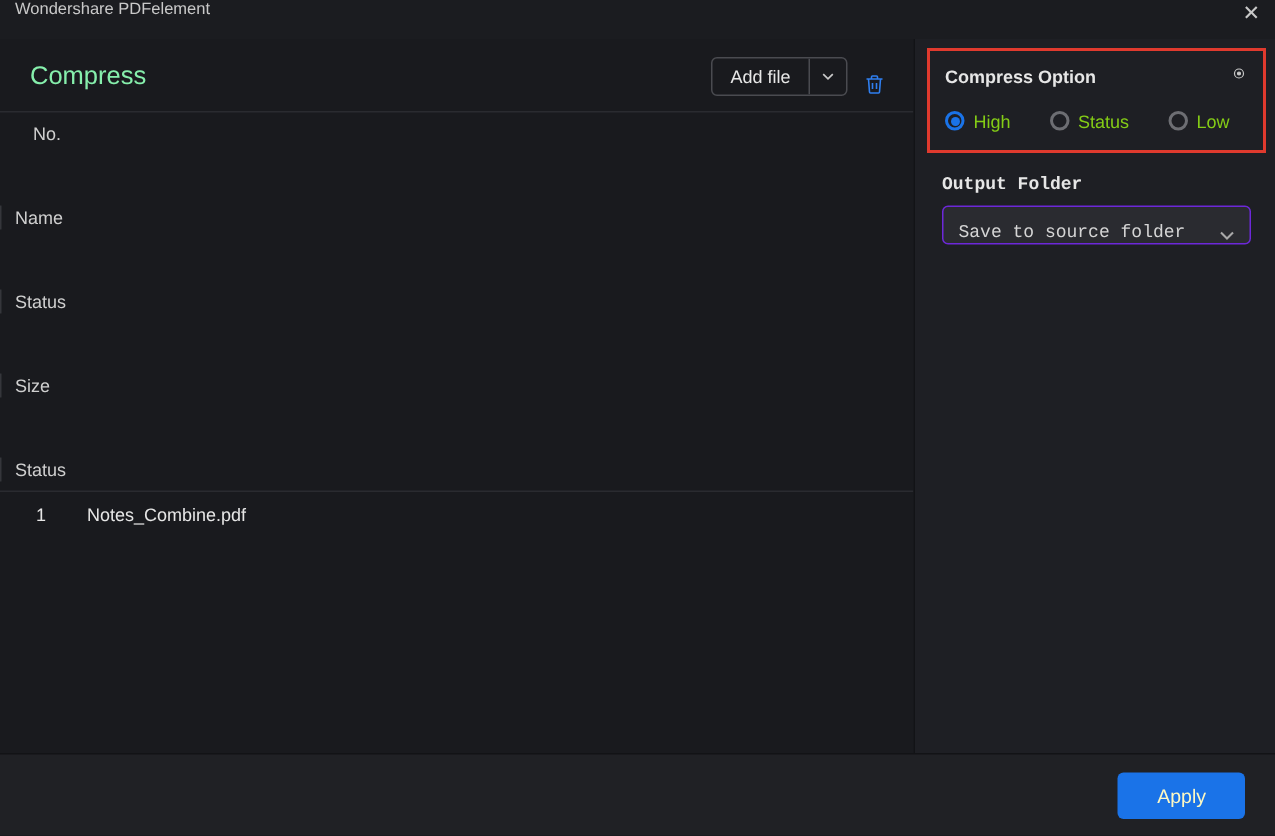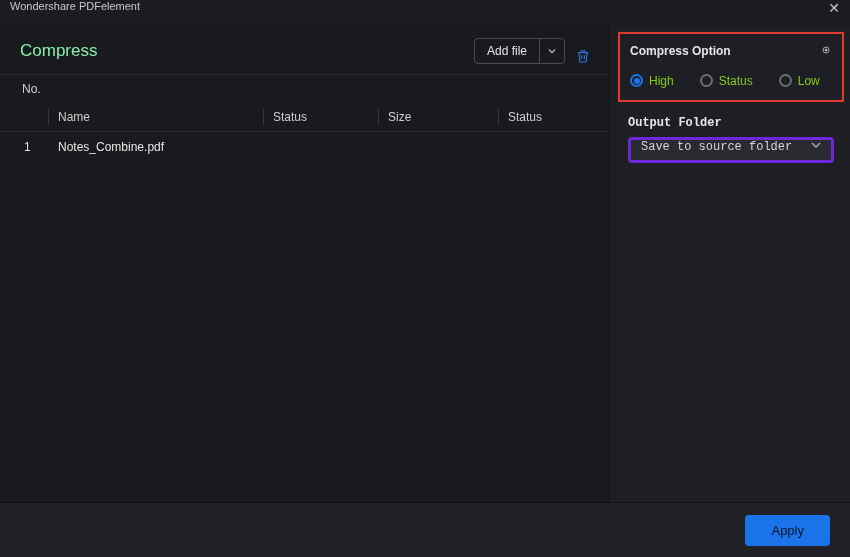--- a/index.html
+++ b/index.html
@@ -10,21 +10,21 @@
   .left { flex: 1; display: flex; flex-direction: column; background: #191a1e; }
   .header-row { display: flex; align-items: center; justify-content: space-between; padding: 12px 18px 10px 20px; }
   .page-title { font-size: 17px; font-weight: 500; color: #86efac; }
   .header-actions { display: flex; align-items: flex-end; gap: 10px; }
   .btn-group { display: flex; border: 1px solid #4a4b50; border-radius: 4px; overflow: hidden; }
   .btn-add { background: transparent; color: #e6e6e6; border: none; font-size: 12px; padding: 5px 12px; cursor: pointer; }
   .btn-caret { background: transparent; border: none; border-left: 1px solid #4a4b50; padding: 5px 8px; cursor: pointer; display: flex; align-items: center; }
   .btn-caret svg { width: 8px; height: 8px; }
   .trash-icon svg { width: 16px; height: 16px; }
   .trash-icon { cursor: pointer; display: flex; align-items: center; color: #2f7ff0; }
-  .table-head { display: flex; border-top: 1px solid #2a2b30; border-bottom: 1px solid #2a2b30; font-size: 12px; color: #cfcfcf; }
+  .table-head { display: flex; border-top: 1px solid #2a2b30; border-bottom: 1px solid #2a2b30; font-size: 12px; color: #cfcfcf; flex-direction: column; }
   .th, .td { padding: 7px 10px; }
   .col-no { width: 48px; padding-left: 22px; }
   .col-name { width: 215px; }
   .col-size { width: 120px; }
   .col-status { width: 115px; }
   .col-action { flex: 1; }
   .th + .th { position: relative; margin-top: 28px; }
   .th + .th::before { content: ""; position: absolute; left: 0; top: 6px; bottom: 6px; width: 1px; background: #35363b; }
   .table-body { font-size: 12px; color: #e6e6e6; }
   .row { display: flex; }
@@ -36,24 +36,24 @@
   .opt-title { font-size: 12px; font-weight: 600; color: #e6e6e6; }
   .gear-icon svg { width: 12px; height: 12px; }
   .gear-icon { color: #c9c9c9; cursor: pointer; }
   .radio-row { display: flex; align-items: center; gap: 26px; margin-top: 14px; }
   .radio { display: flex; gap: 6px; font-size: 12px; color: #84cc16; cursor: pointer; }
   .radio .circle { width: 13px; height: 13px; border-radius: 50%; border: 2px solid #6d6e73; display: inline-block; position: relative; }
   .radio.selected .circle { border-color: #1a73e8; }
   .radio.selected .circle::after { content: ""; position: absolute; top: 1.5px; left: 1.5px; right: 1.5px; bottom: 1.5px; border-radius: 50%; background: #1a73e8; }
   .section { padding: 4px 16px 0 18px; font-family: Liberation Mono, monospace; }
   .section-label { font-size: 12px; font-weight: 600; color: #e6e6e6; margin-bottom: 7px; margin-top: 4px; }
-  .select { background: #2a2b30; border: 3px solid #6d28d9; border-radius: 4px; height: 26px; display: flex; align-items: flex-start; justify-content: space-between; padding: 0 10px; font-size: 12px; color: #d5d5d5; cursor: pointer; }
+  .select { background: #2a2b30; border: 1px solid #6d28d9; border-radius: 4px; height: 26px; display: flex; align-items: flex-end; justify-content: space-between; padding: 0 10px; font-size: 12px; color: #d5d5d5; cursor: pointer; }
   .select svg { width: 10px; height: 10px; }
   .footer { height: 55px; background: #202125; display: flex; align-items: center; justify-content: flex-end; padding: 0 20px; border-top: 1px solid #121316; }
-  .apply-btn { background: #1a73e8; color: #0f172a; border: none; border-radius: 4px; font-size: 13px; padding: 8px 26px; cursor: pointer; }
+  .apply-btn { background: #1a73e8; color: #fef9c3; border: none; border-radius: 4px; font-size: 13px; padding: 8px 26px; cursor: pointer; }
 </style>
 </head>
 <body>
 
 <div class="titlebar">
   <span>Wondershare PDFelement</span>
   <span class="close">✕</span>
 </div>
 
 <div class="main">

